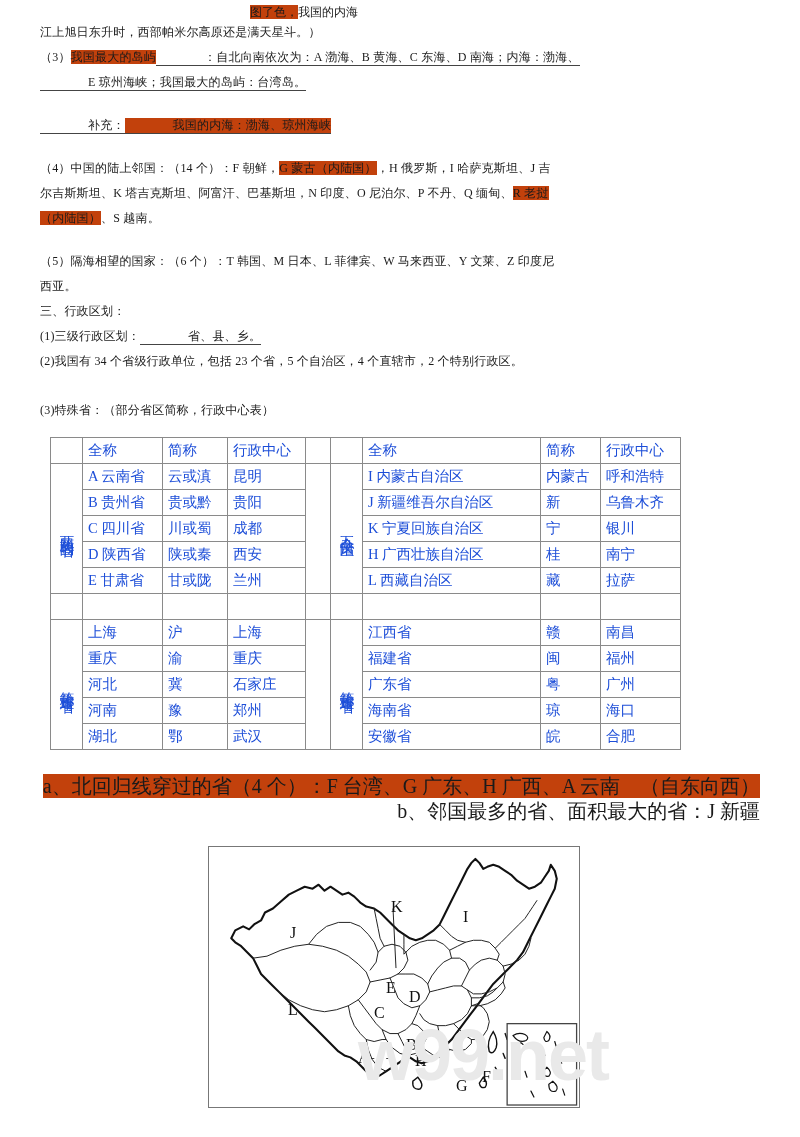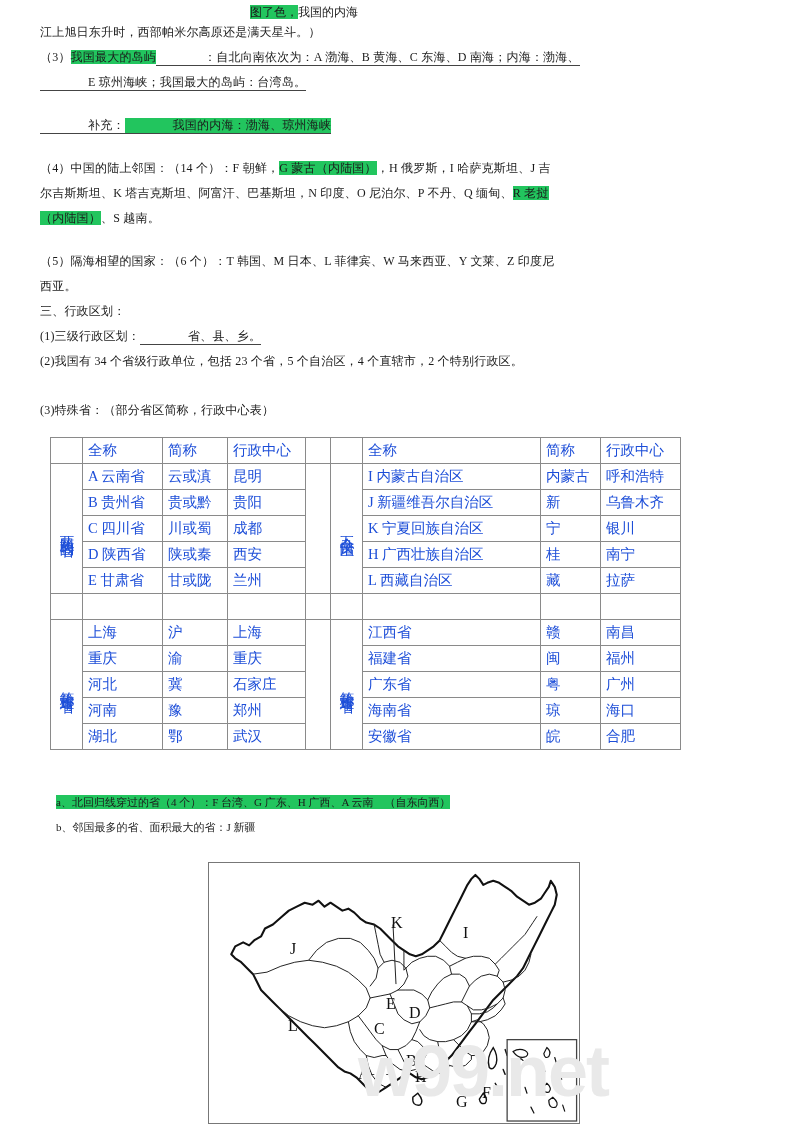--- a/index.html
+++ b/index.html
@@ -34,21 +34,21 @@
   p.para {
     margin: 0;
     font-size: 12px;
     line-height: 25px;
     letter-spacing: 0.2px;
   }
   .gap-md { height: 18px; }
   .gap-lg { height: 24px; }
 
   .hl {
-    background: #22c55e;
+    background: #c2410c;
   }
   .ul {
     border-bottom: 1px solid #444;
     padding-bottom: 1px;
     padding-left: 48px;
   }
 
   
   .tbl-wrap { margin-top: 14px; margin-left: 10px; }
   table.prov {
@@ -91,24 +91,25 @@
   .cL3 { width: 78px; }
   
   .cR0 { width: 24px; }
   .cR1 { width: 178px; }
   .cR2 { width: 60px; }
   .cR3 { width: 80px; }
 
   
   ul.facts {
     list-style: none;
-    margin: 16px;
+    margin: 0;
     padding: 0;
-    font-size: 11px;
+    font-size: 20px;
     line-height: 25px;
+    text-align: right;
   }
   ul.facts li { margin: 0; }
   ul.facts li span.hl { padding: 1px 0; }
 
   
   .map-area {
     position: relative;
     margin-top: 22px;
     margin-left: 168px;
     width: 372px;

